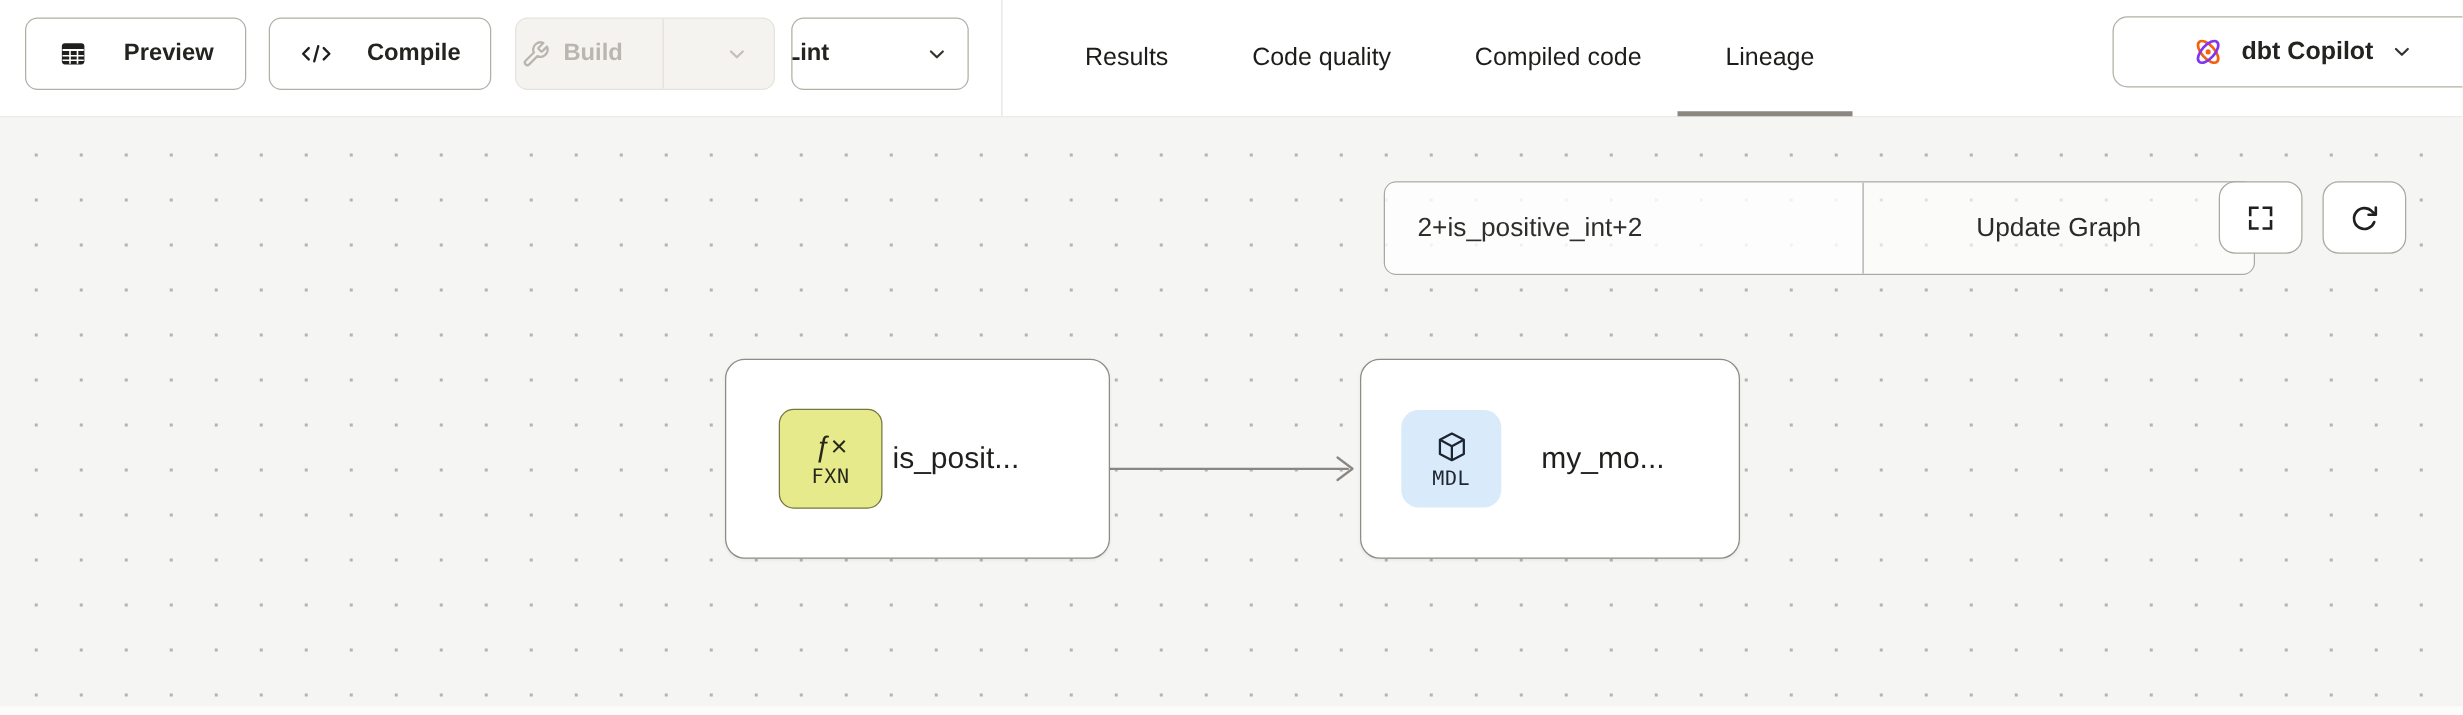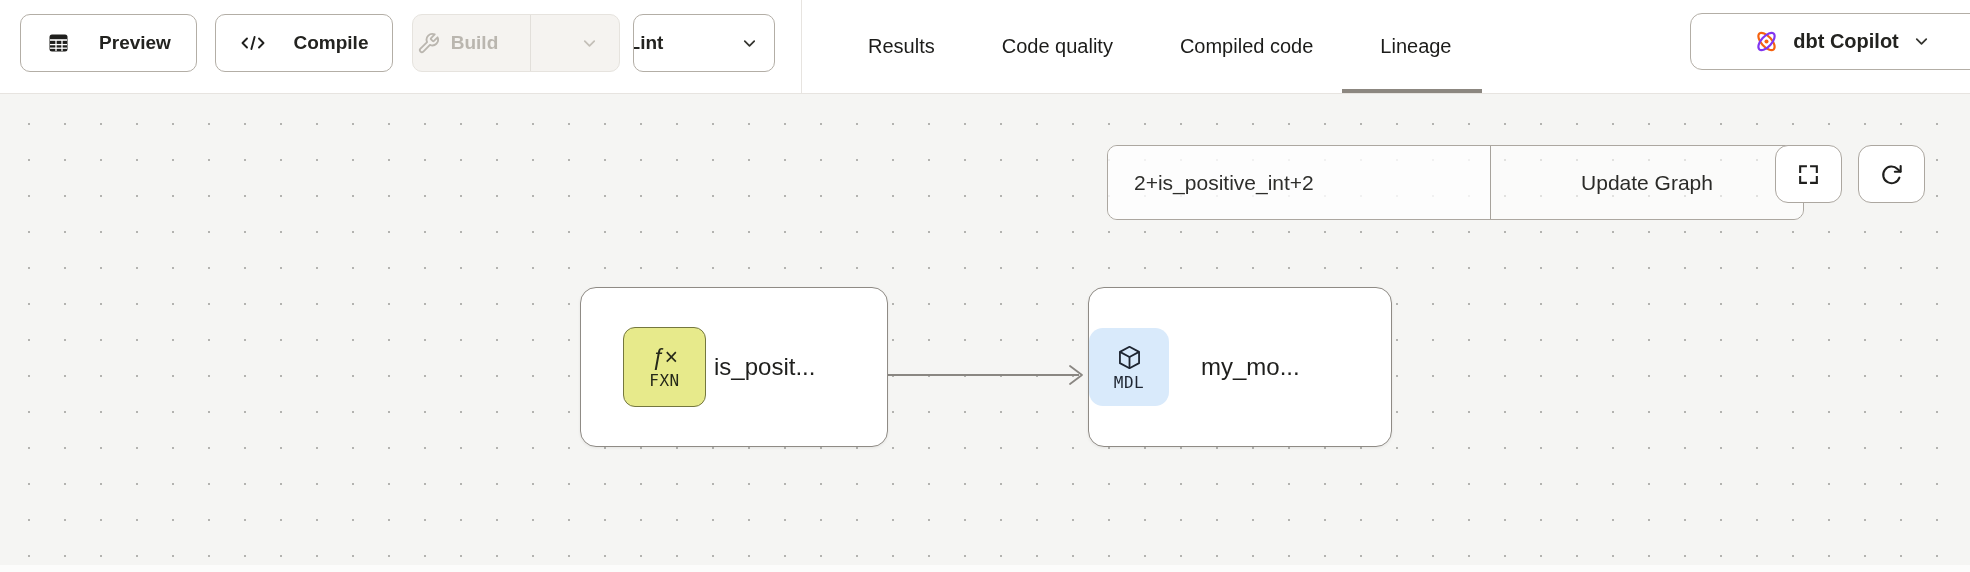--- a/index.html
+++ b/index.html
@@ -107,21 +107,21 @@
   .icon-btn-refresh   { left: 1858px; }
 
   
   .node {
     position: absolute; top: 193px; height: 160px;
     background: #ffffff; border: 1px solid #8f8b85; border-radius: 16px;
     box-shadow: 0 1px 3px rgba(0,0,0,0.07);
     display: flex; align-items: center; cursor: pointer;
   }
   .node-fxn { left: 580px;  width: 308px; padding-left: 42px; }
-  .node-mdl { left: 1088px; width: 304px; }
+  .node-mdl { left: 1088px; width: 304px; padding-left: 32px; }
   .badge {
     flex: none; display: flex; flex-direction: column;
     align-items: center; justify-content: center; line-height: 1;
   }
   .badge-fxn {
     width: 83px; height: 80px; border-radius: 12px;
     background: var(--fxn-badge-bg, #e7ea8b); border: 1px solid #74773f;
     color: #26291a;
   }
   .badge-fxn .badge-glyph { font-size: 23px; font-style: italic; }

